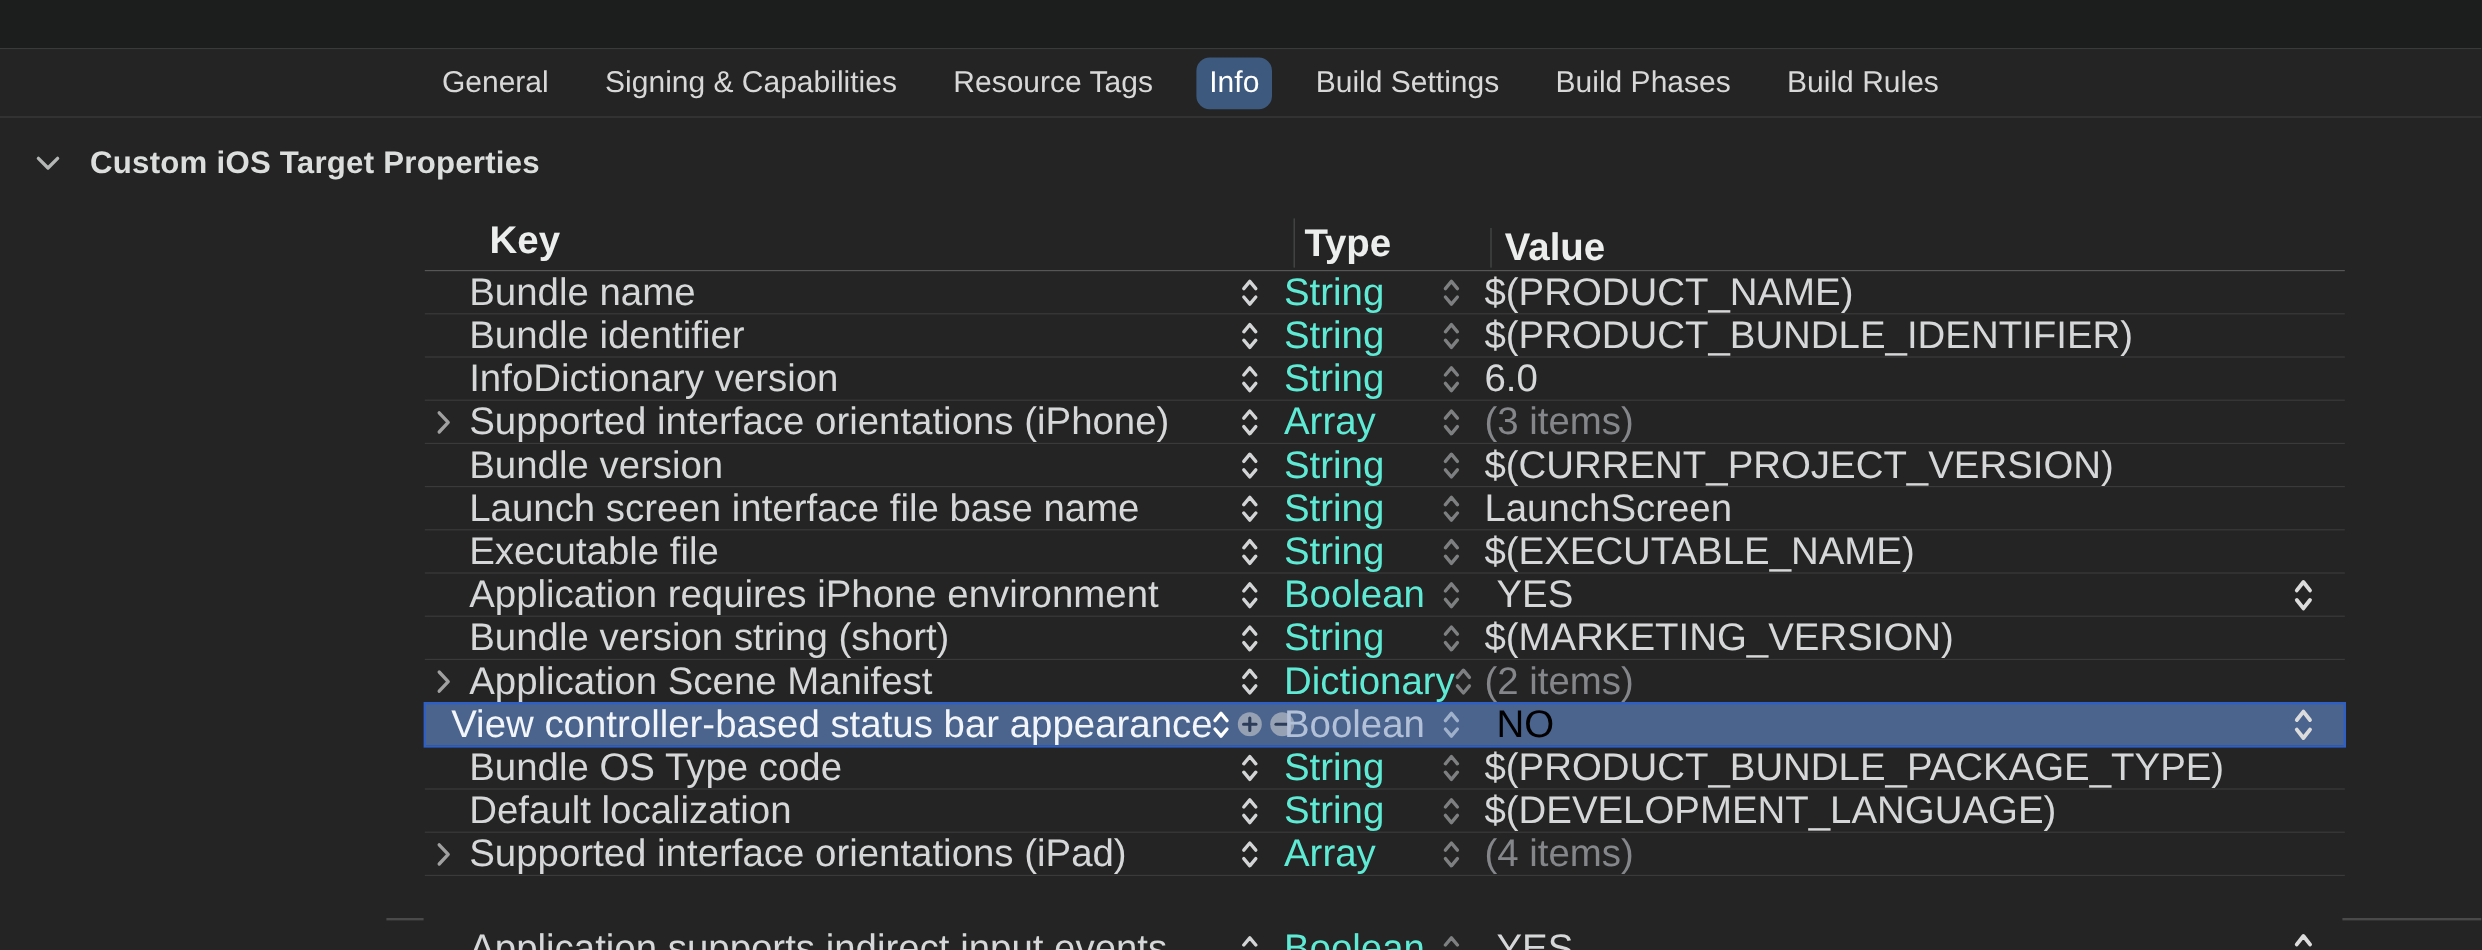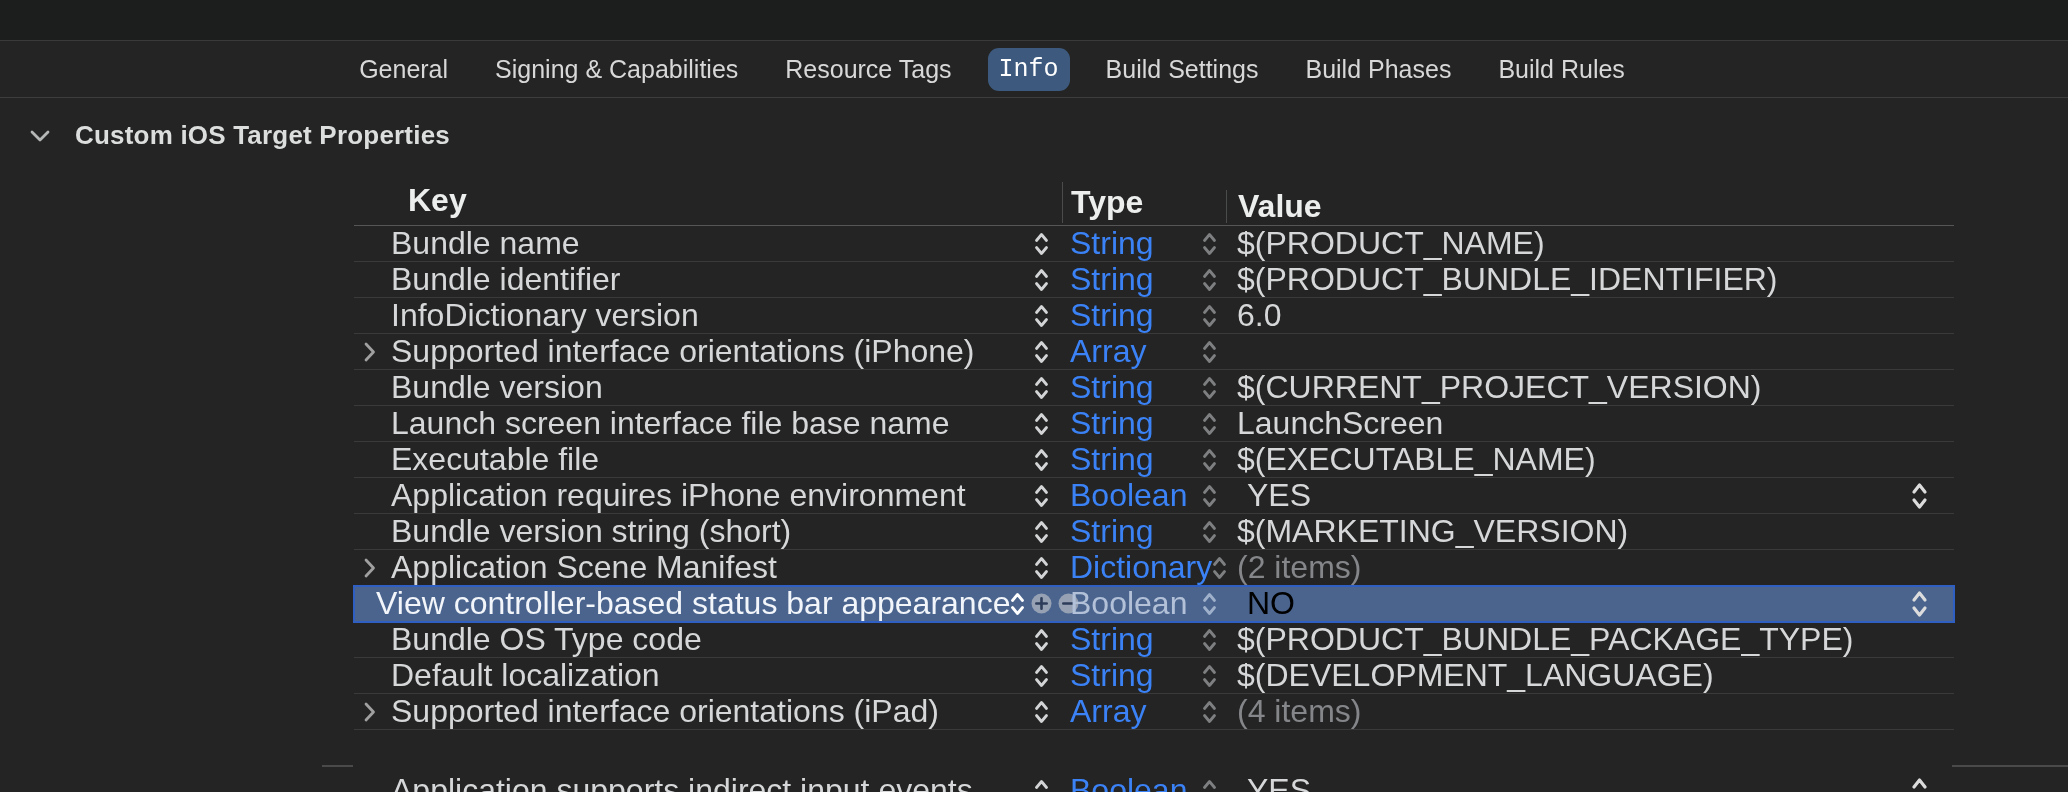--- a/index.html
+++ b/index.html
@@ -18,21 +18,21 @@
   .tabbar {
     position:absolute; top:42px; left:0; width:100%; height:56px;
     display:flex; align-items:center; justify-content:center; gap:25px;
     padding-right:84px; box-sizing:border-box;
     border-bottom:1px solid #3c3d3d;
   }
   .tab {
     color:#d8d8d8; font-size:25px; line-height:1;
     padding:9px 11px; border-radius:11px; white-space:nowrap; cursor:default;
   }
-  .tab.selected { background:var(--tab-sel-bg,#3d5a7e); color:#ffffff;font-family:Liberation Mono, monospace; }
+  .tab.selected { background:var(--tab-sel-bg,#3d5a7e); color:#ffffff; }
 
   
   .section-header {
     position:absolute; top:120px; left:29px;
     display:flex; align-items:center; gap:24px;
   }
   .section-header .chev { color:#b5b6b6; display:flex; }
   .section-title { color:#dcdddd; font-size:26px; font-weight:bold; letter-spacing:.2px; }
 
   
@@ -40,32 +40,32 @@
     position:absolute; left:354px; top:176px; width:1600px;
     font-size:32px; color:#d6d7d8;
   }
   .thead {
     height:50px; display:flex; align-items:stretch;
     border-bottom:1px solid #565656; box-sizing:border-box;
     font-weight:bold; color:#eceded;
   }
   .th { display:flex; align-items:center; box-sizing:border-box; }
   .th-key   { width:708px; padding-left:54px; }
-  .th-type  { width:164px; padding-left:8px;  border-left:1px solid #4a4b4b; margin:6px 0 2px 0; }
+  .th-type  { width:164px; padding-left:8px;  border-left:1px solid #4a4b4b; margin:6px 0 2px 16px; }
   .th-value { flex:1;      padding-left:11px; border-left:1px solid #4a4b4b; margin:14px 0 2px 0; }
 
   .row {
     height:36px; display:flex; align-items:center;
     border-bottom:1px solid #3a3a3a; box-sizing:border-box;
     position:relative; white-space:nowrap;
   }
   .row:last-child { border-bottom-color:transparent;margin-top:43px; }
   .cell { display:flex; align-items:center; height:100%; box-sizing:border-box; }
   .cell-key  { width:708px; }
-  .cell-type { width:164px; color:#3b82f6; }
+  .cell-type { width:164px; color:#5eead4; }
   .cell-value{ flex:1; padding-left:11px; }
 
   .disclosure { width:37px; padding-left:9px; box-sizing:border-box; color:#a0a0a0; display:flex; }
   .disclosure.hidden { visibility:hidden; }
   .key-text { color:#d6d7d8; }
   .stepper-group { margin-left:auto; margin-right:13px; display:flex; align-items:center; gap:6px; }
   .stepper { display:flex; align-items:center; }
   .key-stepper  { color:#d3d4d5; }
   .type-text { padding-left:8px; }
   .type-stepper { margin-left:auto; margin-right:9px; color:#7e7f81; }
@@ -230,20 +230,24 @@
       </span>
     </div>
     <div class="cell cell-type">
       <span class="type-text">Array</span>
       <span class="stepper type-stepper">
         <svg width="15" height="26" viewBox="0 0 15 26">
               <path d="M2.5 9.5 L7.5 3.5 L12.5 9.5 M2.5 16.5 L7.5 22.5 L12.5 16.5" fill="none" stroke="currentColor" stroke-width="2.8" stroke-linecap="round" stroke-linejoin="round"></path>
             </svg>
       </span>
     </div>
+    <div class="cell cell-value">
+      <span class="value-text dim">(3 items)</span>
+
+    </div>
   </div>
       <div class="row">
     <div class="cell cell-key">
       <span class="disclosure hidden">
         <svg width="13" height="22" viewBox="0 0 13 22">
               <path d="M3 3 L10.5 11 L3 19" fill="none" stroke="currentColor" stroke-width="2.8" stroke-linecap="round" stroke-linejoin="round"></path>
             </svg>
       </span>
       <span class="key-text">Bundle version</span>
       <span class="stepper-group">

